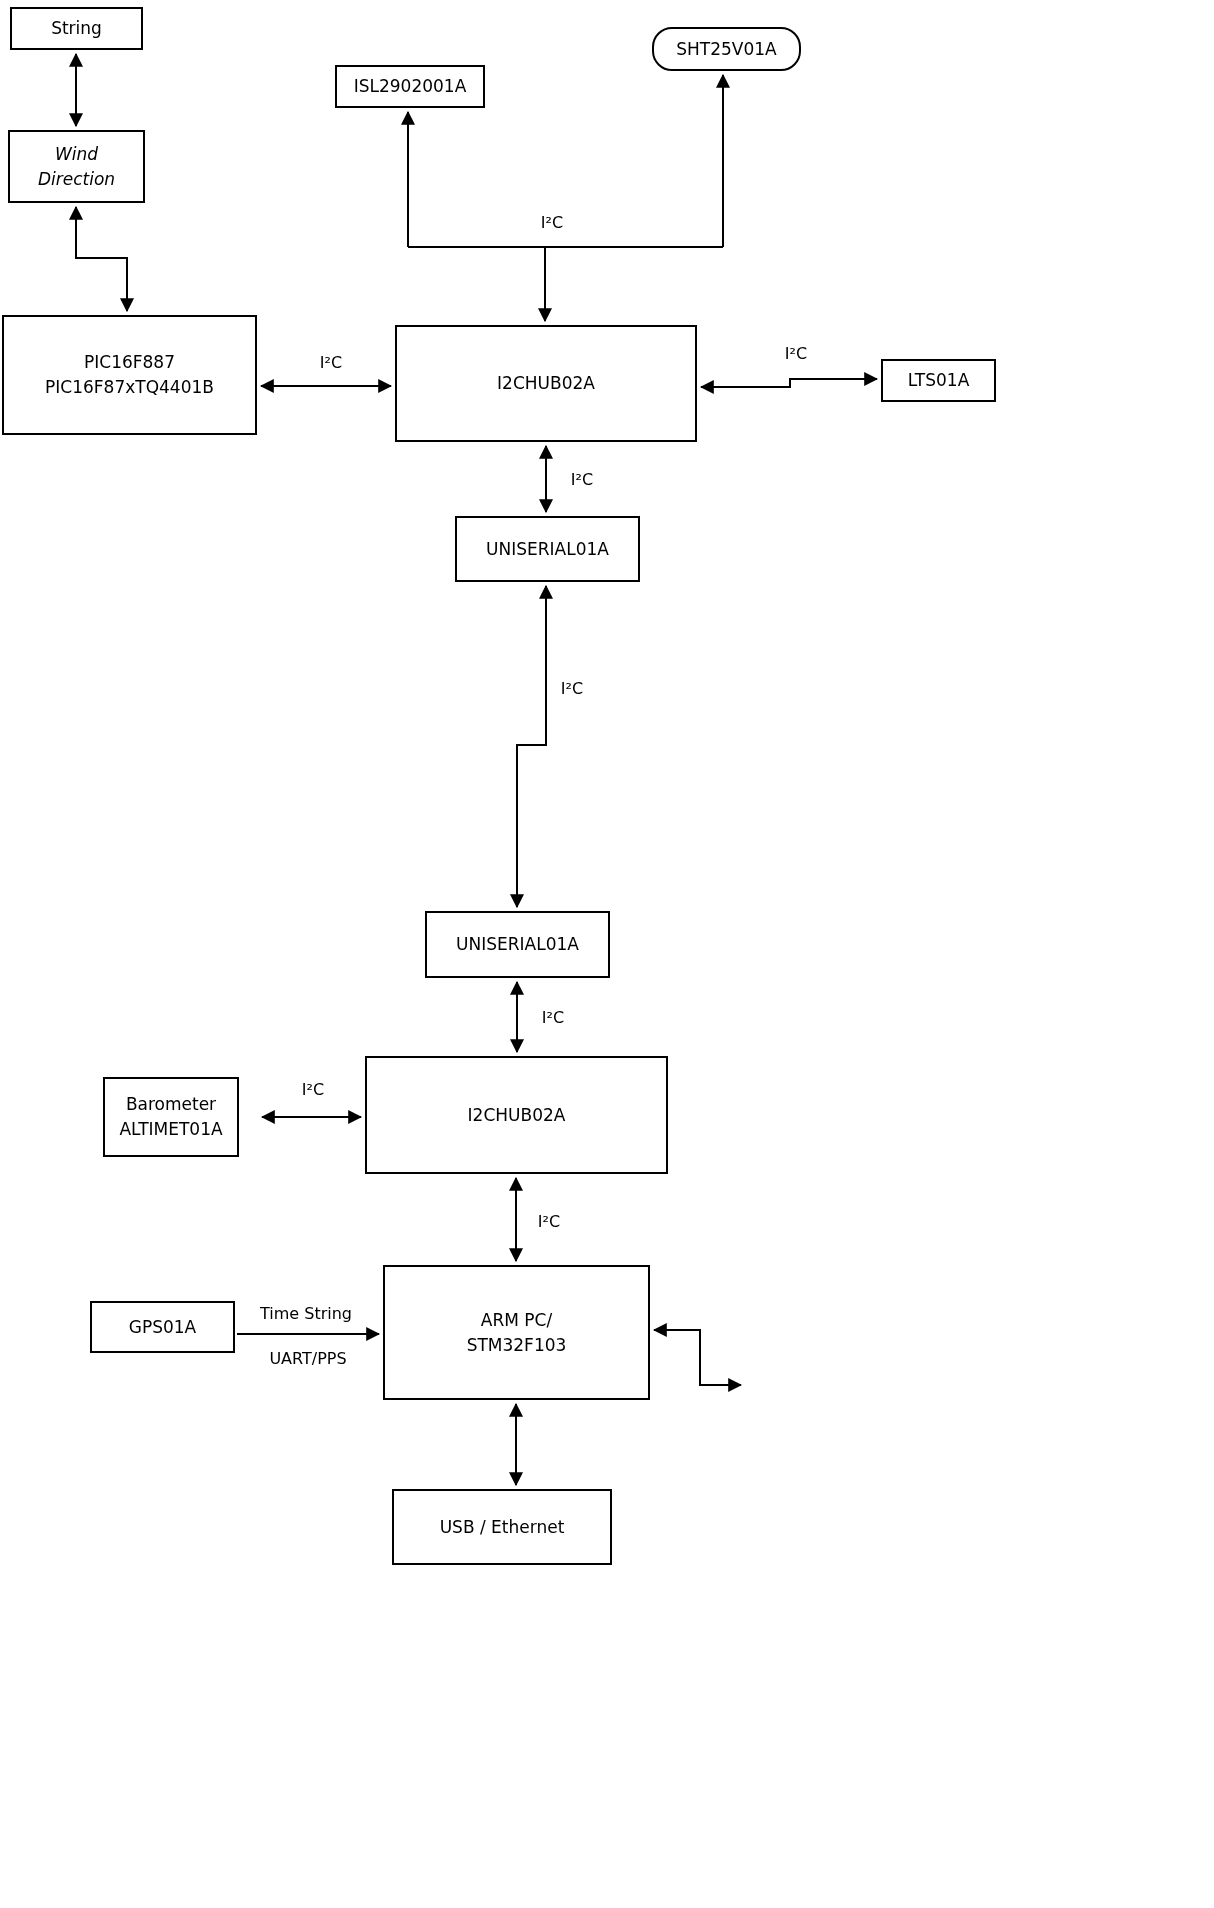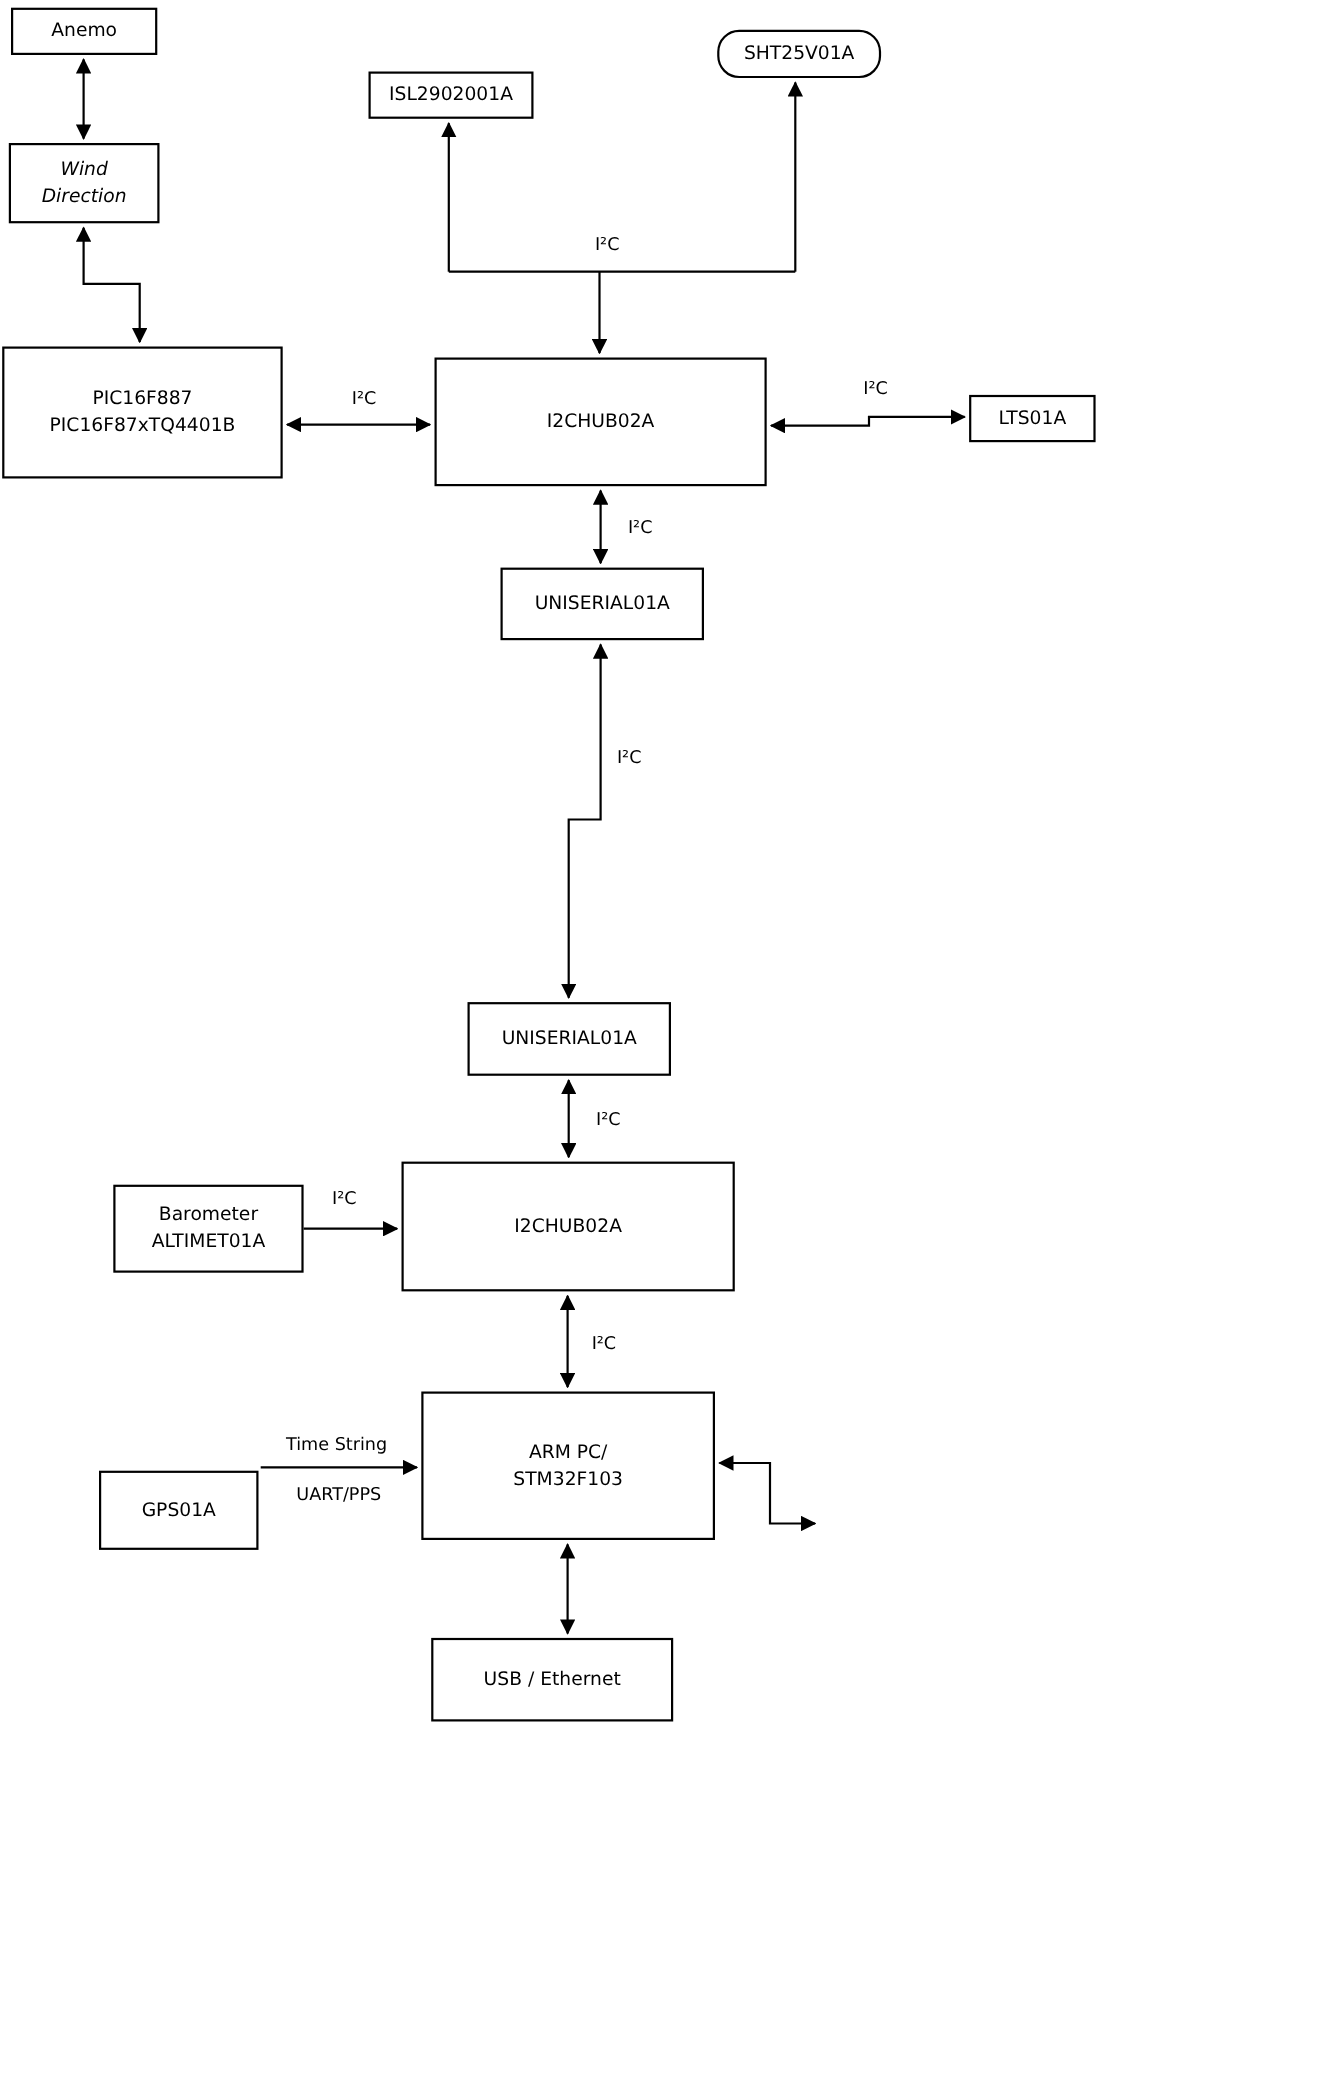--- a/index.html
+++ b/index.html
@@ -68,21 +68,21 @@
       <path d="M517,982 V1052" marker-start="url(#arr)" marker-end="url(#arr)"></path>
       <path d="M361,1117 H262" marker-start="url(#arr)" marker-end="url(#arr)"></path>
       <path d="M516,1178 V1261" marker-start="url(#arr)" marker-end="url(#arr)"></path>
       <path d="M237,1334 H379" marker-end="url(#arr)"></path>
       <path d="M654,1330 H700 V1385 H741" marker-start="url(#arr)" marker-end="url(#arr)"></path>
       <path d="M516,1404 V1485" marker-start="url(#arr)" marker-end="url(#arr)"></path>
     </g>
   </svg>
 
   <div class="node" style="left:10px; top:7px; width:133px; height:43px;">
-    <span>Anemo</span>
+    <span>String</span>
   </div>
 
   <div class="node" style="left:8px; top:130px; width:137px; height:73px;font-style:italic;">
     <span>Wind
 Direction</span>
   </div>
 
   <div class="node" style="left:2px; top:315px; width:255px; height:120px;">
     <span>PIC16F887
 PIC16F87xTQ4401B</span>
@@ -109,31 +109,31 @@
   </div>
 
   <div class="node" style="left:425px; top:911px; width:185px; height:67px;">
     <span>UNISERIAL01A</span>
   </div>
 
   <div class="node" style="left:365px; top:1056px; width:303px; height:118px;">
     <span>I2CHUB02A</span>
   </div>
 
-  <div class="node" style="left:103px; top:1077px; width:173px; height:80px;">
+  <div class="node" style="left:103px; top:1077px; width:136px; height:80px;">
     <span>Barometer
 ALTIMET01A</span>
   </div>
 
   <div class="node" style="left:383px; top:1265px; width:267px; height:135px;">
     <span>ARM PC/
 STM32F103</span>
   </div>
 
-  <div class="node" style="left:90px; top:1301px; width:145px; height:72px;margin-top:36px;">
+  <div class="node" style="left:90px; top:1301px; width:145px; height:52px;">
     <span>GPS01A</span>
   </div>
 
 
   <div class="node" style="left:392px; top:1489px; width:220px; height:76px;">
     <span>USB / Ethernet</span>
   </div>
 
   <span class="edge-label" style="left:552px; top:222px;">I²C</span>
   <span class="edge-label" style="left:331px; top:362px;">I²C</span>

